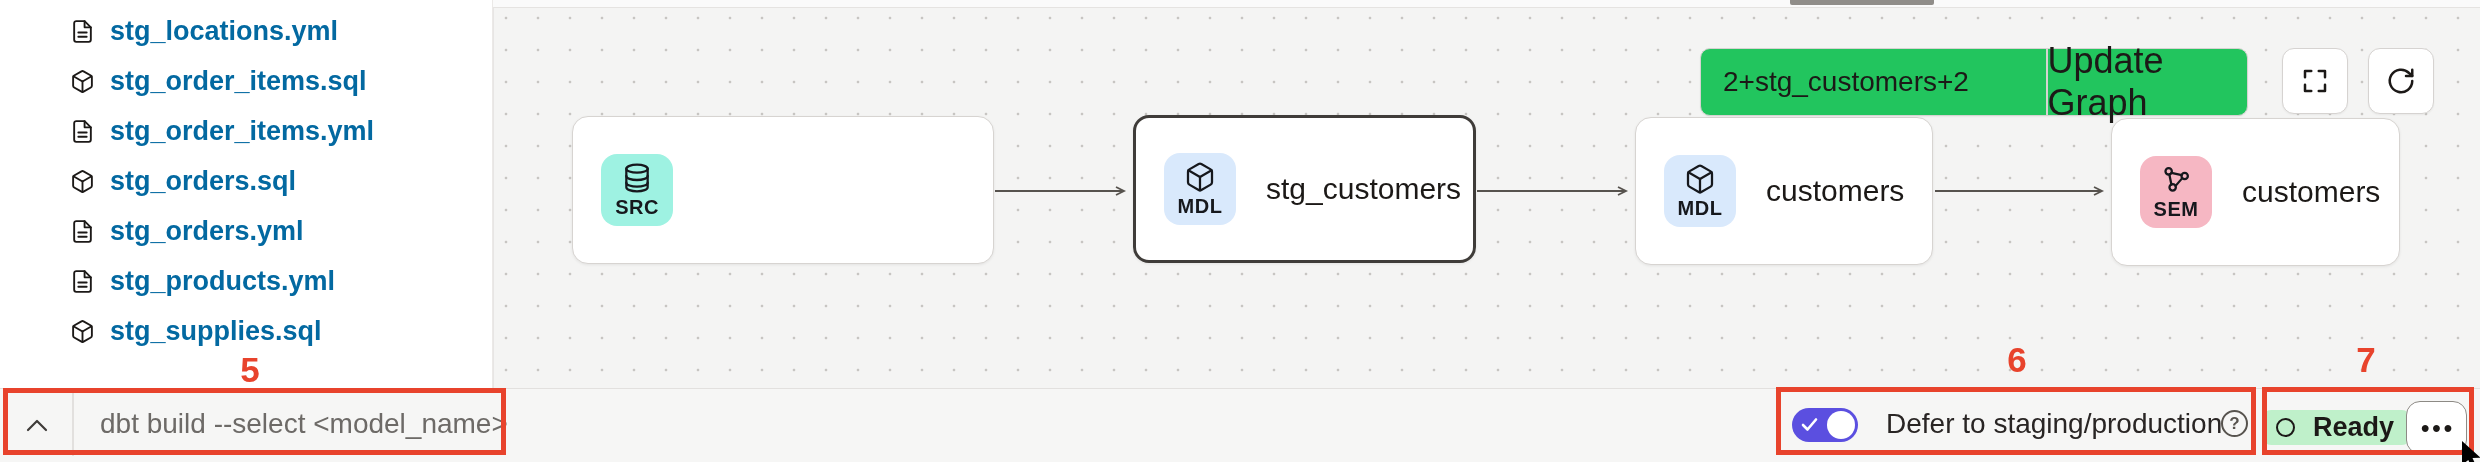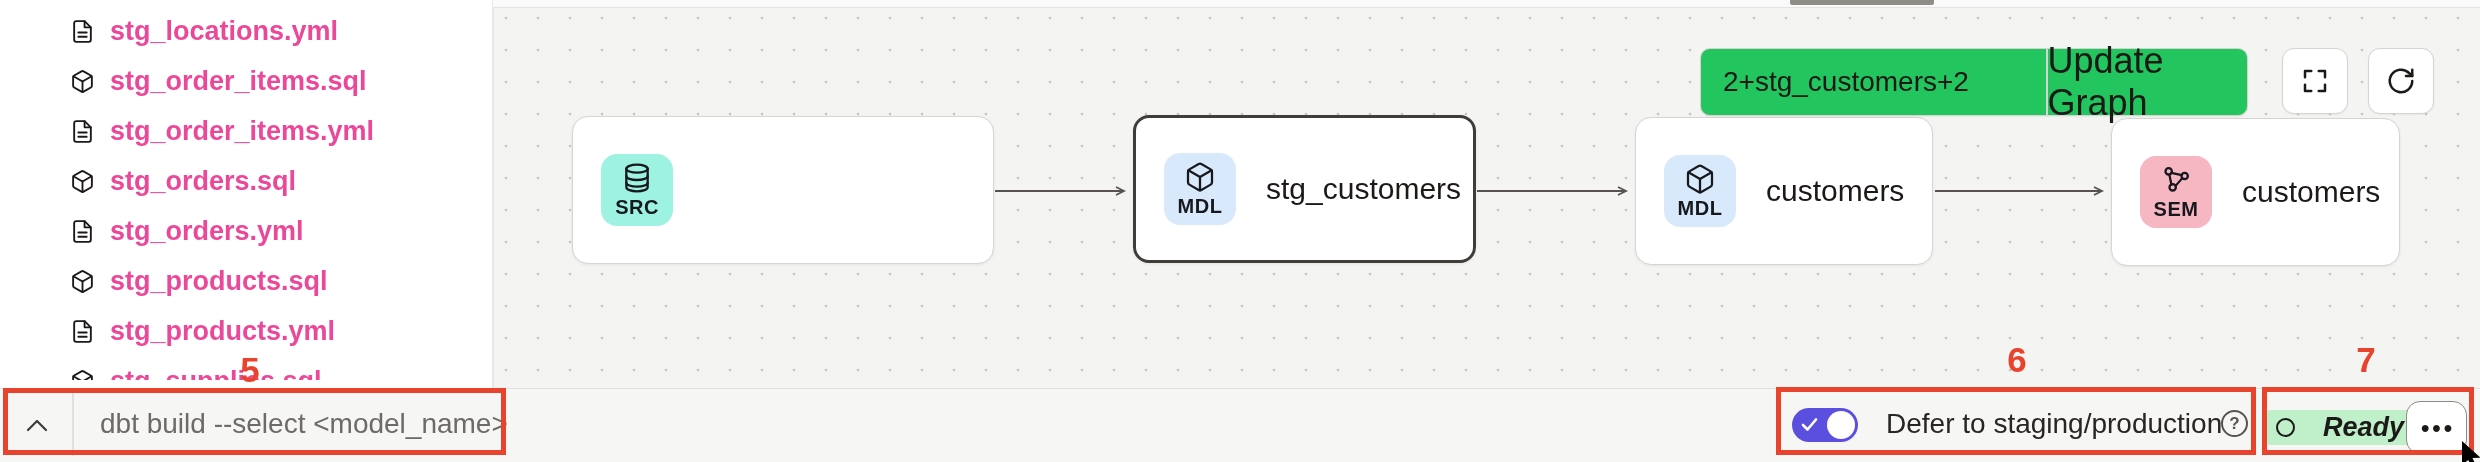--- a/index.html
+++ b/index.html
@@ -45,34 +45,34 @@
     display:flex;align-items:center;justify-content:center;box-sizing:border-box;box-shadow:0 1px 2px rgba(0,0,0,0.05);z-index:7;cursor:pointer;}
   .sq-btn svg{width:30px;height:30px;stroke:#1C1917;stroke-width:2;fill:none;stroke-linecap:round;stroke-linejoin:round;}
   #fullscreen-btn{left:2282px;}
   #refresh-btn{left:2368px;}
 
   
   #sidebar{position:absolute;left:0;top:0;width:493px;height:388px;background:#ffffff;border-right:1px solid #EBE9E7;z-index:8;box-sizing:border-box;}
   #file-list{padding-top:6px;height:374px;overflow:hidden;}
   .file-row{height:50px;display:flex;align-items:center;padding-left:70px;gap:15px;cursor:pointer;}
   .file-row svg{width:25px;height:25px;stroke:#1C1917;stroke-width:1.8;fill:none;stroke-linecap:round;stroke-linejoin:round;flex:0 0 auto;}
-  .file-name{font-size:27px;font-weight:600;color:#ec4899;white-space:nowrap;}
+  .file-name{font-size:27px;font-weight:600;color:#0369a1;white-space:nowrap;}
 
   
   #bottom-bar{position:absolute;left:0;top:388px;width:2480px;height:74px;background:#F6F6F5;border-top:1px solid #E2E0DE;z-index:10;box-sizing:border-box;}
   #cmd-collapse{position:absolute;left:24px;top:16px;width:26px;height:40px;display:flex;align-items:center;justify-content:center;cursor:pointer;}
   #cmd-collapse svg{width:24px;height:14px;stroke:#3F3C39;stroke-width:2.2;fill:none;stroke-linecap:round;stroke-linejoin:round;}
   #cmd-divider{position:absolute;left:72px;top:3px;height:64px;width:1.5px;background:#E2E0DE;}
   #cmd-input{position:absolute;left:100px;top:0;height:70px;display:flex;align-items:center;font-size:28px;color:#6D6A67;}
   #defer-toggle{position:absolute;left:1792px;top:19px;width:66px;height:34px;border-radius:17px;background:#5B4FE0;cursor:pointer;}
   #defer-toggle .check{position:absolute;left:9px;top:8px;width:17px;height:17px;stroke:#fff;stroke-width:2.6;fill:none;stroke-linecap:round;stroke-linejoin:round;}
   #defer-toggle .knob{position:absolute;right:3px;top:3px;width:28px;height:28px;border-radius:50%;background:#fff;}
   #defer-label{position:absolute;left:1886px;top:0;height:70px;display:flex;align-items:center;font-size:28px;color:#292524;}
   #defer-help{position:absolute;left:2221px;top:21px;width:27px;height:27px;border:2px solid #57534E;border-radius:50%;display:flex;align-items:center;justify-content:center;font-size:17px;font-weight:700;color:#57534E;box-sizing:border-box;cursor:pointer;}
-  #status-badge{position:absolute;left:2263px;top:21px;height:35px;padding:0 16px 0 13px;background:#BFF0CA;border-radius:8px;display:flex;align-items:center;gap:28px;cursor:pointer;font-style:italic;}
+  #status-badge{position:absolute;left:2263px;top:21px;height:35px;padding:0 16px 0 13px;background:#BFF0CA;border-radius:8px;display:flex;align-items:center;gap:18px;cursor:pointer;}
   #status-badge .dot{width:19px;height:19px;border:2.5px solid #1C1917;border-radius:50%;box-sizing:border-box;}
   #status-badge .txt{font-size:27px;font-weight:600;color:#1C1917;}
   #more-btn{position:absolute;left:2406px;top:12px;width:61px;height:53px;background:#fff;border:1.8px solid #8D8A85;border-radius:14px;display:flex;align-items:center;justify-content:center;box-sizing:border-box;cursor:pointer;}
   #more-btn span{font-size:24px;font-weight:700;letter-spacing:3px;color:#1C1917;padding-left:3px;}
 
   
   .anno-box{position:absolute;border:5px solid #E8432C;box-sizing:border-box;z-index:20;pointer-events:none;}
   #anno-box-5{left:3px;top:388px;width:503px;height:67px;}
   #anno-box-6{left:1776px;top:387px;width:480px;height:68px;}
   #anno-box-7{left:2262px;top:387px;width:212px;height:68px;}
@@ -214,28 +214,20 @@
         <svg viewBox="0 0 24 24">
             <path d="M14 2 H6 a2 2 0 0 0 -2 2 v16 a2 2 0 0 0 2 2 h12 a2 2 0 0 0 2 -2 V8 Z"></path>
             <path d="M14 2 v6 h6"></path>
             <line x1="8" y1="13" x2="16" y2="13"></line>
             <line x1="8" y1="17" x2="16" y2="17"></line>
           </svg>
         <span class="file-name">stg_orders.yml</span>
       </div>
       <div class="file-row">
         <svg viewBox="0 0 24 24">
-            <path d="M21 8 a2 2 0 0 0 -1 -1.73 l-7 -4 a2 2 0 0 0 -2 0 l-7 4 A2 2 0 0 0 3 8 v8 a2 2 0 0 0 1 1.73 l7 4 a2 2 0 0 0 2 0 l7 -4 A2 2 0 0 0 21 16 Z"></path>
-            <path d="M3.3 7 12 12 l8.7 -5"></path>
-            <path d="M12 22 V12"></path>
-          </svg>
-        <span class="file-name">stg_products.sql</span>
-      </div>
-      <div class="file-row">
-        <svg viewBox="0 0 24 24">
             <path d="M14 2 H6 a2 2 0 0 0 -2 2 v16 a2 2 0 0 0 2 2 h12 a2 2 0 0 0 2 -2 V8 Z"></path>
             <path d="M14 2 v6 h6"></path>
             <line x1="8" y1="13" x2="16" y2="13"></line>
             <line x1="8" y1="17" x2="16" y2="17"></line>
           </svg>
         <span class="file-name">stg_products.yml</span>
       </div>
       <div class="file-row">
         <svg viewBox="0 0 24 24">
             <path d="M21 8 a2 2 0 0 0 -1 -1.73 l-7 -4 a2 2 0 0 0 -2 0 l-7 4 A2 2 0 0 0 3 8 v8 a2 2 0 0 0 1 1.73 l7 4 a2 2 0 0 0 2 0 l7 -4 A2 2 0 0 0 21 16 Z"></path>

